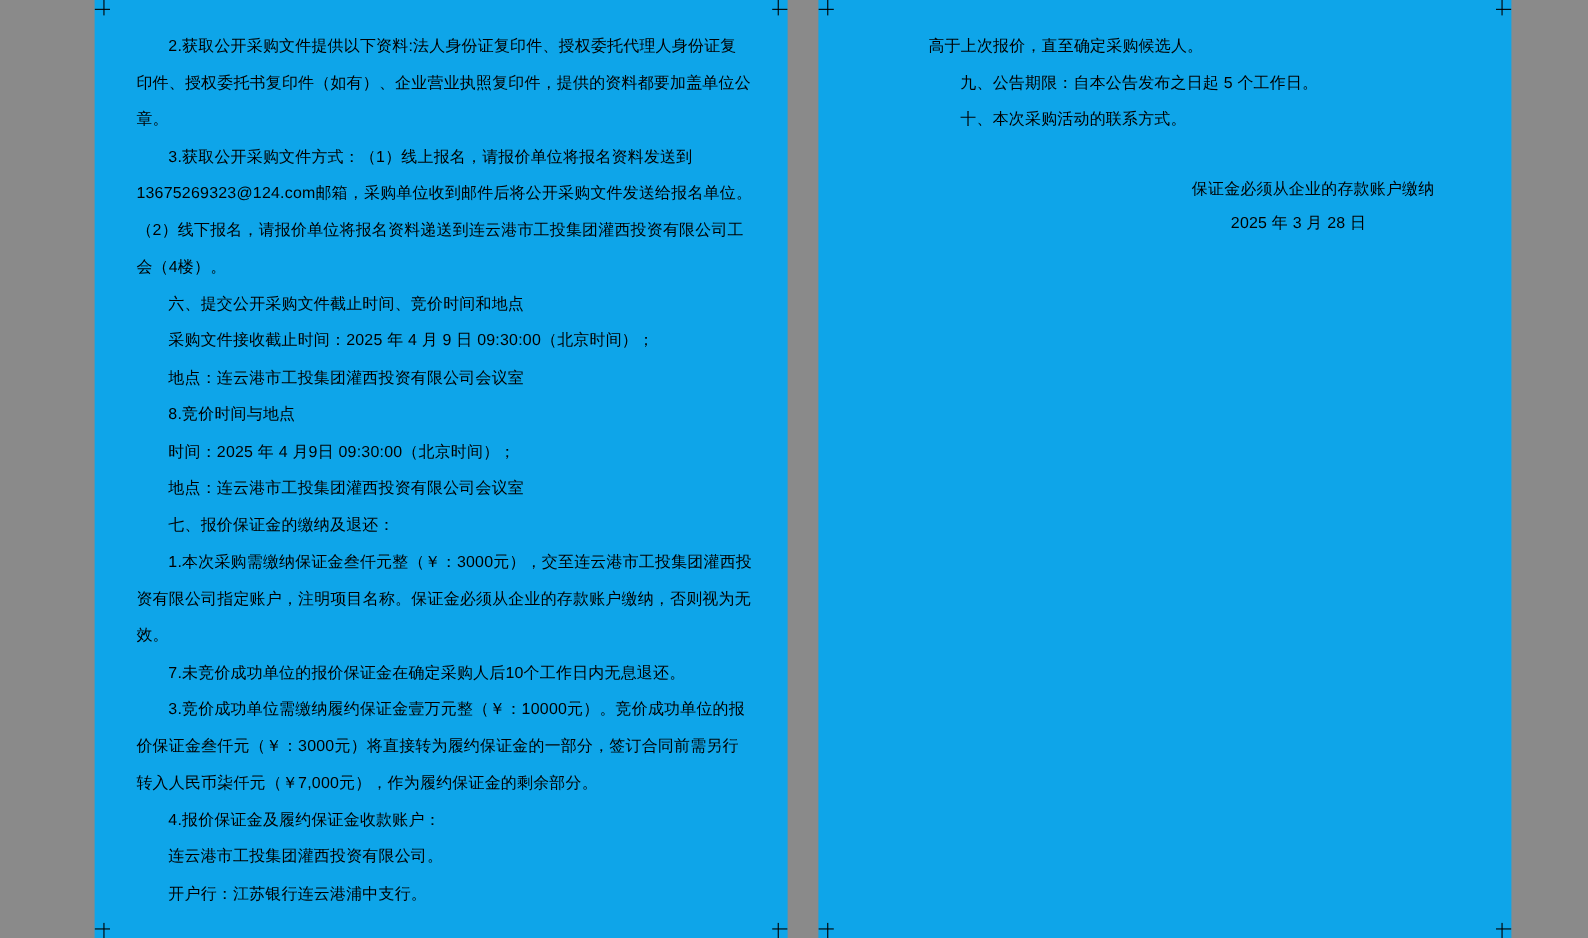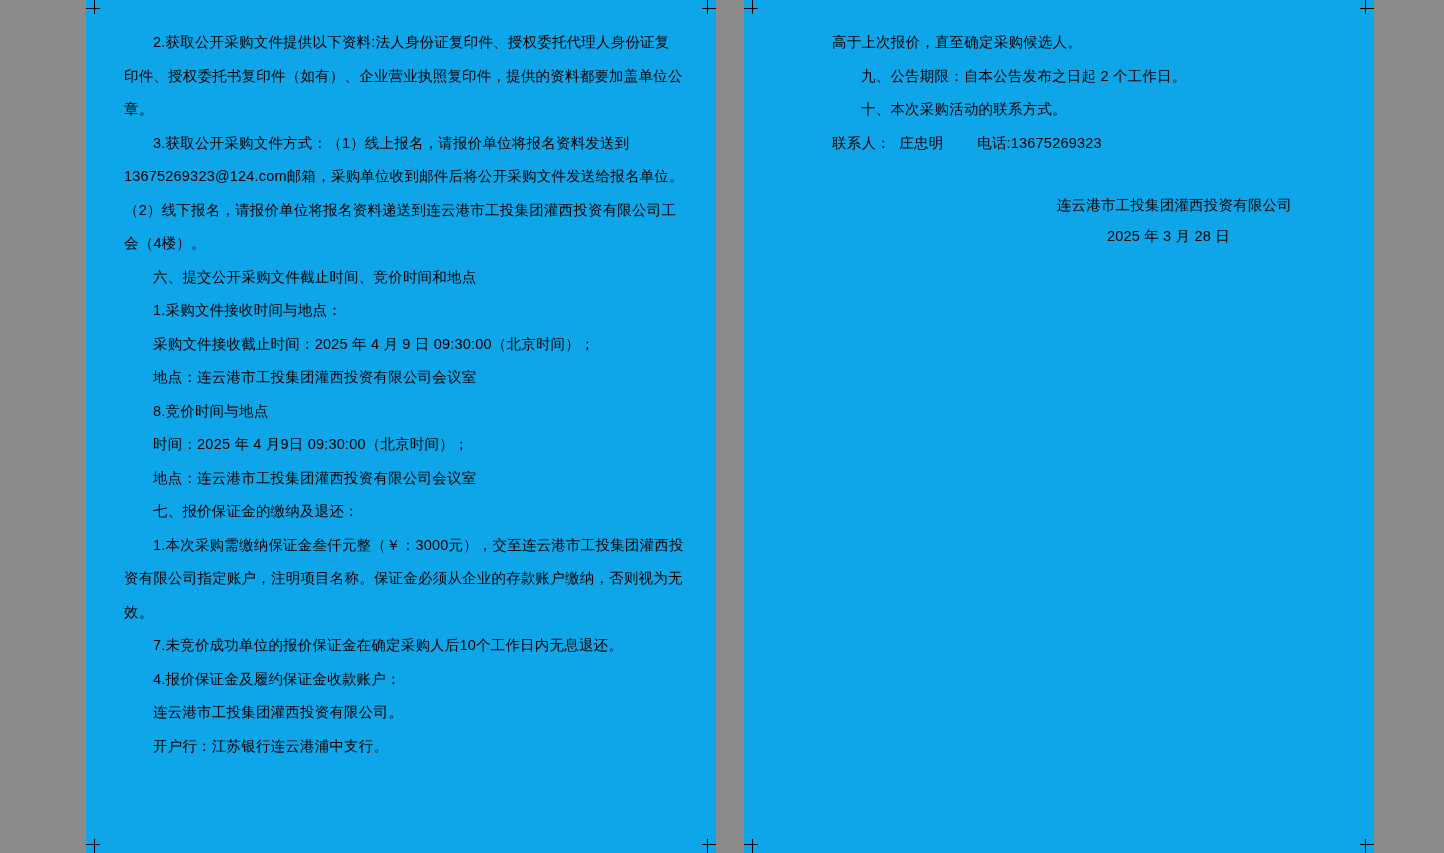--- a/index.html
+++ b/index.html
@@ -64,21 +64,21 @@
   .ind1 { text-indent: 2em; }
   .ind0 { text-indent: 0; }
   .left-body {
     position: absolute;
     left: 38px;
     top: 26px;
     width: 560px;
   }
   .right-body {
     position: absolute;
-    left: 88px;
+    left: 100px;
     top: 26px;
     width: 500px;
   }
   .sig {
     text-align: right;
     padding-right: 40px;
     margin-top: 30px;
   }
   .sig p { line-height: 31px; }
   .contact-row {
@@ -106,29 +106,29 @@
     </div>
     <div class="crop" style="right:0;bottom:0;width:20px;height:20px;">
       <span class="h" style="right:0;bottom:8px;"></span>
       <span class="v" style="right:8px;bottom:0;"></span>
     </div>
 
     <div class="content left-body">
       <p class="ind1">2.获取公开采购文件提供以下资料:法人身份证复印件、授权委托代理人身份证复印件、授权委托书复印件（如有）、企业营业执照复印件，提供的资料都要加盖单位公章。</p>
       <p class="ind1">3.获取公开采购文件方式：（1）线上报名，请报价单位将报名资料发送到13675269323@124.com邮箱，采购单位收到邮件后将公开采购文件发送给报名单位。（2）线下报名，请报价单位将报名资料递送到连云港市工投集团灌西投资有限公司工会（4楼）。</p>
       <p class="ind1">六、提交公开采购文件截止时间、竞价时间和地点</p>
-      <p class="ind1">1.采购文件接收时间与地点：</p>
       <p class="ind1">采购文件接收截止时间：2025 年 4 月 9 日 09:30:00（北京时间）；</p>
       <p class="ind1">地点：连云港市工投集团灌西投资有限公司会议室</p>
       <p class="ind1">8.竞价时间与地点</p>
       <p class="ind1">时间：2025 年 4 月9日 09:30:00（北京时间）；</p>
       <p class="ind1">地点：连云港市工投集团灌西投资有限公司会议室</p>
       <p class="ind1">七、报价保证金的缴纳及退还：</p>
       <p class="ind1">1.本次采购需缴纳保证金叁仟元整（￥：3000元），交至连云港市工投集团灌西投资有限公司指定账户，注明项目名称。保证金必须从企业的存款账户缴纳，否则视为无效。</p>
       <p class="ind1">7.未竞价成功单位的报价保证金在确定采购人后10个工作日内无息退还。</p>
+      <p class="ind1">3.竞价成功单位需缴纳履约保证金壹万元整（￥：10000元）。竞价成功单位的报价保证金叁仟元（￥：3000元）将直接转为履约保证金的一部分，签订合同前需另行转入人民币柒仟元（￥7,000元），作为履约保证金的剩余部分。</p>
       <p class="ind1">4.报价保证金及履约保证金收款账户：</p>
       <p class="ind1">连云港市工投集团灌西投资有限公司。</p>
       <p class="ind1">开户行：江苏银行连云港浦中支行。</p>
 
     </div>
   </div>
 
   <div class="page page-right">
     <div class="crop" style="left:0;top:0;width:20px;height:20px;">
       <span class="h" style="left:0;top:8px;"></span>
@@ -142,24 +142,23 @@
       <span class="h" style="left:0;bottom:8px;"></span>
       <span class="v" style="left:8px;bottom:0;"></span>
     </div>
     <div class="crop" style="right:0;bottom:0;width:20px;height:20px;">
       <span class="h" style="right:0;bottom:8px;"></span>
       <span class="v" style="right:8px;bottom:0;"></span>
     </div>
 
     <div class="content right-body">
       <p class="ind0">高于上次报价，直至确定采购候选人。</p>
-      <p class="ind1">九、公告期限：自本公告发布之日起 2 个工作日。</p>
+      <p class="ind1">九、公告期限：自本公告发布之日起 5 个工作日。</p>
       <p class="ind1">十、本次采购活动的联系方式。</p>
-      <p class="ind0 contact-row">联系人：  庄忠明        电话:13675269323</p>
 
       <div class="sig">
-        <p>连云港市工投集团灌西投资有限公司</p>
+        <p>保证金必须从企业的存款账户缴纳</p>
         <p class="sig-date">2025 年 3 月 28 日</p>
       </div>
     </div>
   </div>
 
 </div>
 
 </body></html>

